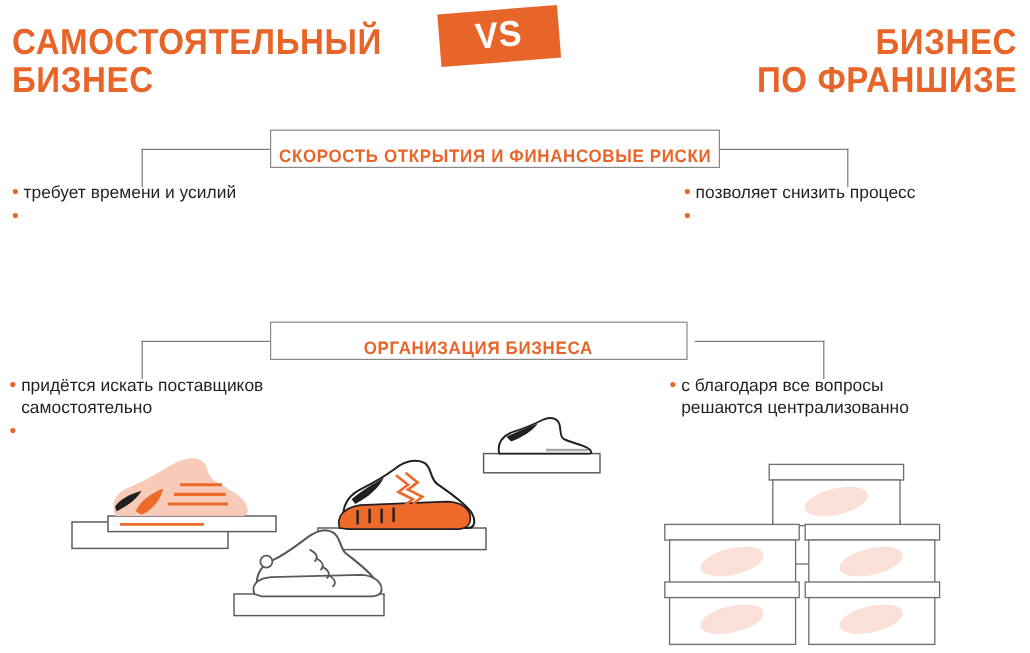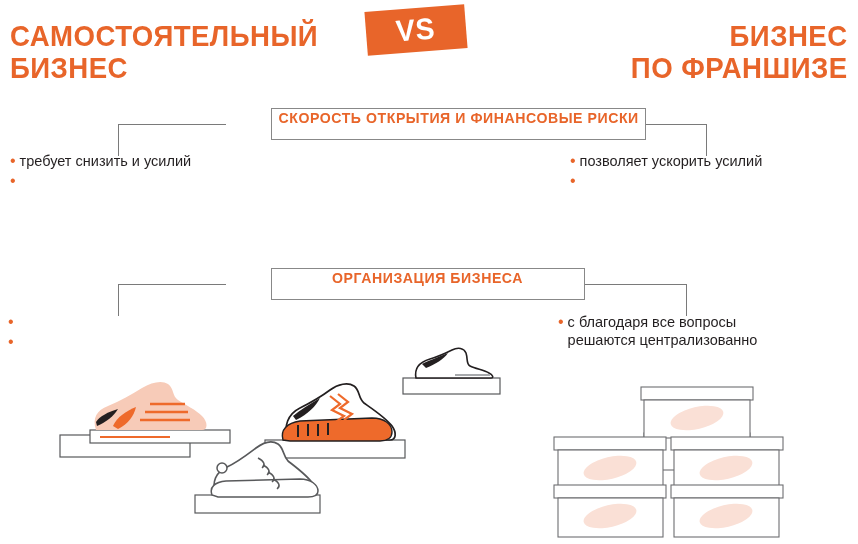--- a/index.html
+++ b/index.html
@@ -46,35 +46,34 @@
     font-family: "Liberation Sans Narrow", "Liberation Sans", sans-serif;
     letter-spacing: 0.5px;
     transform: scaleX(0.95);
   }
 
   
   .sect-box {
     position: absolute;
     border: 1px solid #888888;
     background: #ffffff;
-    display: flex; align-items: flex-start; justify-content: center;
+    display: flex; align-items: flex-end; justify-content: center;
     z-index: 3;
-    margin-left: 46px;
   }
   .sect-box .sect-title {
     color: #E8652A;
     font-weight: 700;
     font-size: 15px;
     letter-spacing: 0.6px;
     font-family: "Liberation Sans Narrow", "Liberation Sans", sans-serif;
     transform: scaleX(0.94);
     white-space: nowrap;
   }
   #sect-box-1 { left: 225px; top: 108px; width: 375px; height: 32px; }
-  #sect-box-2 { left: 225px; top: 268px; width: 314px; height: 32px; }
+  #sect-box-2 { left: 225px; top: 268px; width: 348px; height: 32px; }
 
   
   .conn {
     position: absolute;
     border-color: #7a7a7a;
     border-style: solid;
     border-width: 0;
     z-index: 1;
   }
   
@@ -134,47 +133,49 @@
   <div class="conn conn-left" id="conn-1-left"></div>
   <div class="conn conn-right" id="conn-1-right"></div>
 
   <div class="sect-box" id="sect-box-1">
     <span class="sect-title">СКОРОСТЬ ОТКРЫТИЯ И ФИНАНСОВЫЕ РИСКИ</span>
   </div>
 
   <div class="blist" id="blist-1-left">
     <div class="bitem">
       <span class="bdot">•</span>
-      <span class="btext">требует снизить и усилий</span>
+      <span class="btext">требует времени и усилий</span>
     </div>
     <div class="bitem">
       <span class="bdot">•</span>
     </div>
   </div>
 
   <div class="blist" id="blist-1-right">
     <div class="bitem">
       <span class="bdot">•</span>
-      <span class="btext">позволяет ускорить усилий</span>
+      <span class="btext">позволяет снизить процесс</span>
     </div>
     <div class="bitem">
       <span class="bdot">•</span>
     </div>
   </div>
 
   <div class="conn conn-left" id="conn-2-left"></div>
   <div class="conn conn-right" id="conn-2-right"></div>
 
   <div class="sect-box" id="sect-box-2">
     <span class="sect-title">ОРГАНИЗАЦИЯ БИЗНЕСА</span>
   </div>
 
   <div class="blist" id="blist-2-left">
     <div class="bitem">
       <span class="bdot">•</span>
+      <span class="btext">придётся искать поставщиков
+самостоятельно</span>
     </div>
     <div class="bitem">
       <span class="bdot">•</span>
     </div>
   </div>
 
   <div class="blist" id="blist-2-right">
     <div class="bitem">
       <span class="bdot">•</span>
       <span class="btext">с благодаря все вопросы

